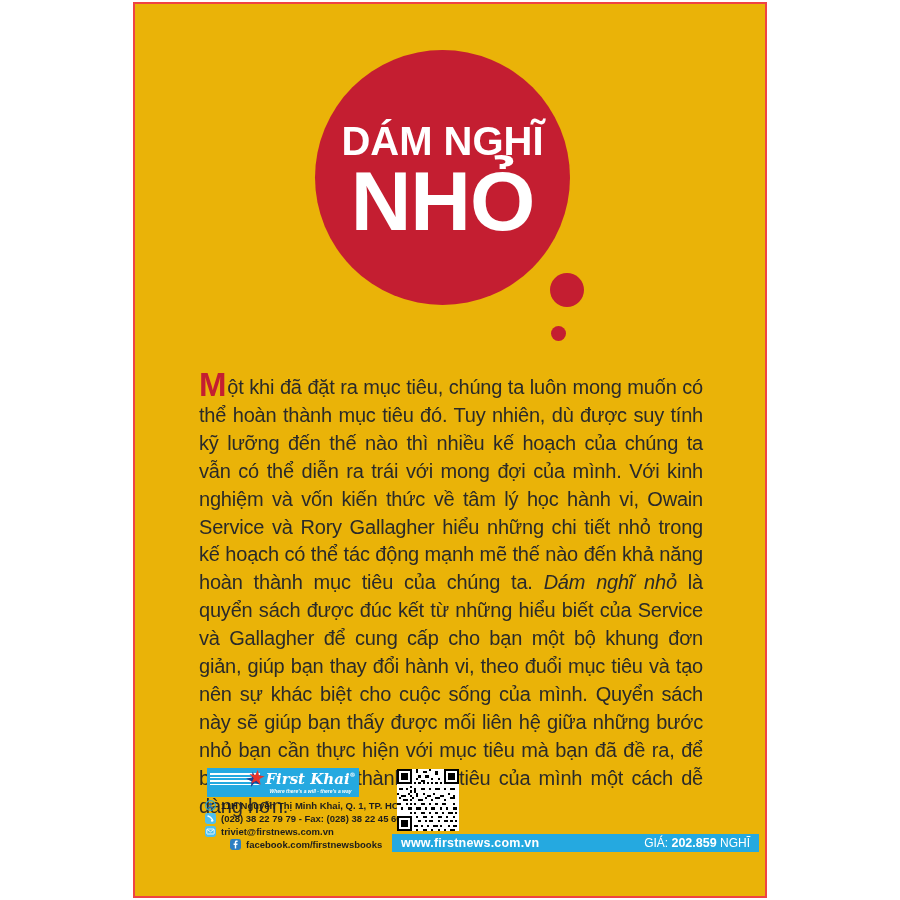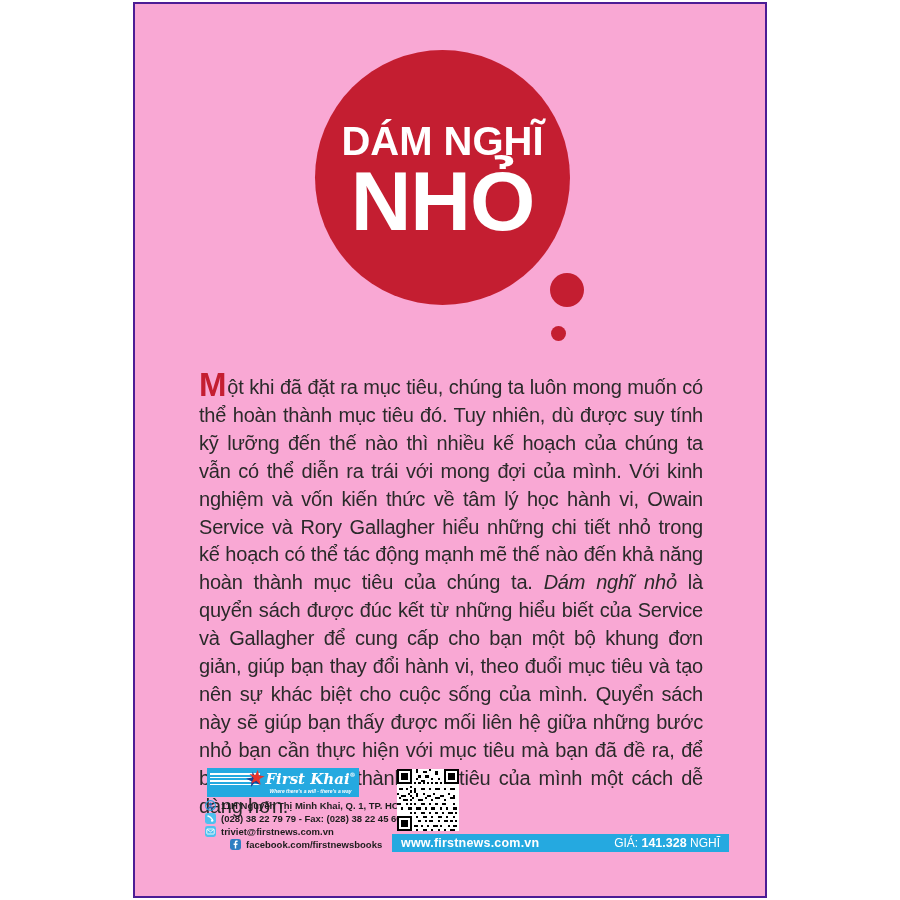--- a/index.html
+++ b/index.html
@@ -2,21 +2,21 @@
 <html><head>
 <meta charset="utf-8">
 <style>
   html,body{margin:0;padding:0;}
   body{
     width:900px;height:900px;position:relative;background:#ffffff;
     font-family:"Liberation Sans",sans-serif;overflow:hidden;
   }
   .cover{
     position:absolute;left:133px;top:2px;width:630px;height:892px;
-    border:2px solid #4c1d95;background:#f9a8d4;
+    border:2px solid #ef4444;background:#eab308;
   }
   
   .title-circle{
     position:absolute;left:180px;top:46px;width:255px;height:255px;
     border-radius:50%;background:#c41e31;color:#ffffff;
     display:flex;flex-direction:column;align-items:center;justify-content:center;
     text-align:center;padding-top:6px;box-sizing:border-box;
   }
   .title-line1{
     font-size:40px;font-weight:bold;letter-spacing:0px;line-height:1.05;
@@ -100,21 +100,21 @@
       #000 0 1.5px,#fff 1.5px 3px,#000 3px 6px,#fff 6px 7px,
       #000 7px 8.5px,#fff 8.5px 11px,#000 11px 12.5px,#fff 12.5px 15px);
   }
   .barcode.ean .bars{height:46px;}
   .barcode-digits{
     font-family:"DejaVu Sans Mono",monospace;font-size:11px;color:#111;
     line-height:12px;white-space:nowrap;margin-top:0px;
   }
   
   .footer-bar{
-    position:absolute;left:257px;top:830px;width:337px;height:18px;
+    position:absolute;left:257px;top:830px;width:367px;height:18px;
     background:#25a9e0;color:#ffffff;display:flex;align-items:center;
     justify-content:space-between;box-sizing:border-box;padding:0 9px;
   }
   .footer-site{font-size:12.5px;font-weight:bold;letter-spacing:0.2px;}
   .footer-price{font-size:12px;}
   .footer-price b{font-size:12.5px;}
 </style>
 </head>
 <body>
 
@@ -290,16 +290,16 @@
           <rect x="22" y="28" width="1" height="1"></rect>
           <rect x="25" y="28" width="2" height="1"></rect>
       </g>
     </svg>
   </div>
 
 
 
   <div class="footer-bar">
     <span class="footer-site">www.firstnews.com.vn</span>
-    <span class="footer-price"><span>GIÁ: </span><b>141.328</b><span> NGHĨ</span></span>
+    <span class="footer-price"><span>GIÁ: </span><b>202.859</b><span> NGHĨ</span></span>
   </div>
 
 </div>
 
 </body></html>

